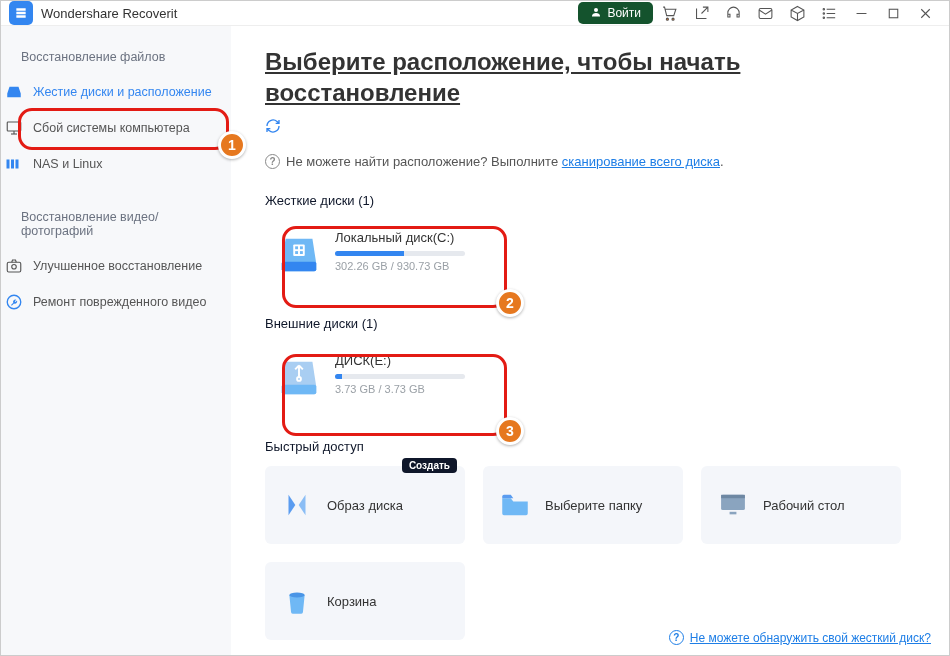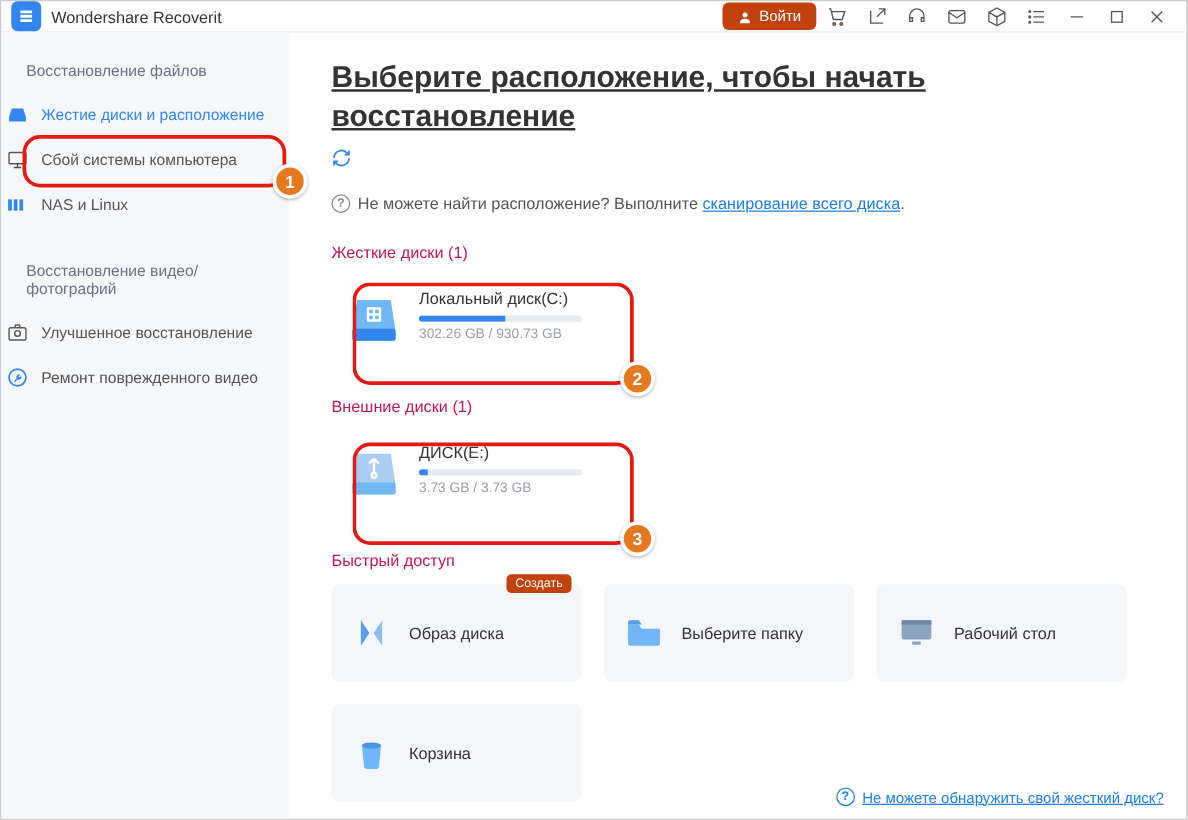--- a/index.html
+++ b/index.html
@@ -3,49 +3,49 @@
 <meta charset="utf-8">
 <style>
 * { margin:0; padding:0; box-sizing:border-box; font-family:-apple-system,BlinkMacSystemFont,"Segoe UI",Arial,sans-serif; }
 body { background:#d0d0d0; display:flex; justify-content:center; }
 .window { width:950px; height:656px; background:#fff; display:flex; flex-direction:column; border:1px solid #ccc; position:relative; }
 .titlebar { height:25px; display:flex; align-items:center; padding:0 8px; border-bottom:1px solid #eee; }
 .logo-box { width:24px; height:24px; background:#3386f0; border-radius:5px; display:flex; align-items:center; justify-content:center; margin-right:8px; }
 .logo-box svg { width:14px; height:14px; }
 .app-title { font-size:13px; color:#333; }
 .tb-spacer { flex:1; }
-.login-btn { background:#c2410c; color:#fff; border:none; border-radius:5px; padding:4px 12px; font-size:12px; display:flex; align-items:flex-end; gap:5px; cursor:pointer; }
+.login-btn { background:#14532d; color:#fff; border:none; border-radius:5px; padding:4px 12px; font-size:12px; display:flex; align-items:flex-start; gap:5px; cursor:pointer; }
 .tb-icon { width:32px; height:32px; display:flex; align-items:center; justify-content:center; color:#555; cursor:pointer; font-size:16px; }
 .tb-icon svg { width:17px; height:17px; stroke:#555; fill:none; stroke-width:1.5; }
 .body { flex:1; display:flex; overflow:hidden; }
 .sidebar { width:230px; background:#f7f8fa; padding:18px 0; font-size:12.5px; color:#555; }
 .sb-head { padding:6px 20px 10px; color:#6b7280; font-size:12.5px; }
 .sb-item { display:flex; align-items:center; gap:10px; padding:9px 4px; cursor:pointer; line-height:1.3; }
 .sb-item.active { color:#3386f0; }
 .sb-item .sb-icon { width:18px; height:18px; flex:0 0 18px; display:flex; align-items:center; justify-content:center; }
 .sb-item .sb-icon.blue { color:#3386f0; }
 .main { flex:1; padding:20px 34px 20px 34px; overflow:auto; color:#333; }
 .page-title { font-size:24px; font-weight:700; line-height:1.3; display:inline;text-decoration:underline; }
 .title-row { display:flex; align-items:flex-end; gap:10px; flex-wrap:wrap; }
 .refresh-ic { color:#3386f0; font-size:16px; }
 .hint { font-size:13px; color:#555; margin:16px 0 24px; display:flex; align-items:center; gap:6px; }
 .hint a { color:#1e7ee6; text-decoration:underline; }
-.sec-title { font-size:13px; color:#be185d; margin:6px 0 12px; }
+.sec-title { font-size:13px; color:#0f172a; margin:6px 0 12px; }
 .disks-row { display:flex; gap:18px; flex-wrap:wrap; margin-bottom:18px; }
 .disk-card { width:210px; height:78px; background:#fff; display:flex; align-items:flex-start; gap:12px; padding:10px; cursor:pointer; }
 .disk-icon { width:48px; height:48px; display:flex; align-items:center; justify-content:center; }
 .disk-info { flex:1; font-size:12px; color:#333; }
 .disk-name { font-size:13px; margin-bottom:6px; }
 .prog { width:100%; height:5px; background:#e6e9ee; border-radius:3px; overflow:hidden; margin-bottom:4px; }
 .prog .bar { height:100%; background:#3386f0; }
 .disk-cap { font-size:11px; color:#9aa0a6; }
 .qa-grid { display:flex; gap:18px; flex-wrap:wrap; }
 .qa-card { width:200px; height:78px; background:#f4f6fa; border-radius:6px; display:flex; align-items:center; gap:12px; padding:10px 14px; cursor:pointer; position:relative; font-size:13px; }
 .qa-icon { width:36px; height:36px; display:flex; align-items:center; justify-content:center; }
-.badge { position:absolute; top:-8px; right:8px; background:#c2410c; color:#fff; font-size:10px; padding:2px 7px; border-radius:4px; font-weight:400; }
+.badge { position:absolute; top:-8px; right:8px; background:#0f172a; color:#fff; font-size:10px; padding:2px 7px; border-radius:4px; font-weight:700; }
 .footer-link { position:absolute; bottom:10px; right:18px; font-size:12px; display:flex; align-items:center; gap:6px; }
 .footer-link a { color:#1e7ee6; text-decoration:underline; }
 .q-circ { width:15px; height:15px; border:1.5px solid #1e7ee6; border-radius:50%; color:#1e7ee6; font-size:10px; display:flex; align-items:center; justify-content:center; font-weight:bold; }
 
 .annot { position:absolute; border:3px solid #e31b14; border-radius:14px; pointer-events:none; }
 .annot .num { position:absolute; right:-20px; bottom:-12px; width:28px; height:28px; background:#e6781f; border:3px solid #fff; border-radius:50%; color:#fff; font-weight:700; display:flex; align-items:center; justify-content:center; font-size:14px; box-shadow:0 1px 3px rgba(0,0,0,.3); }
 </style>
 </head>
 <body>
 <div class="window">

